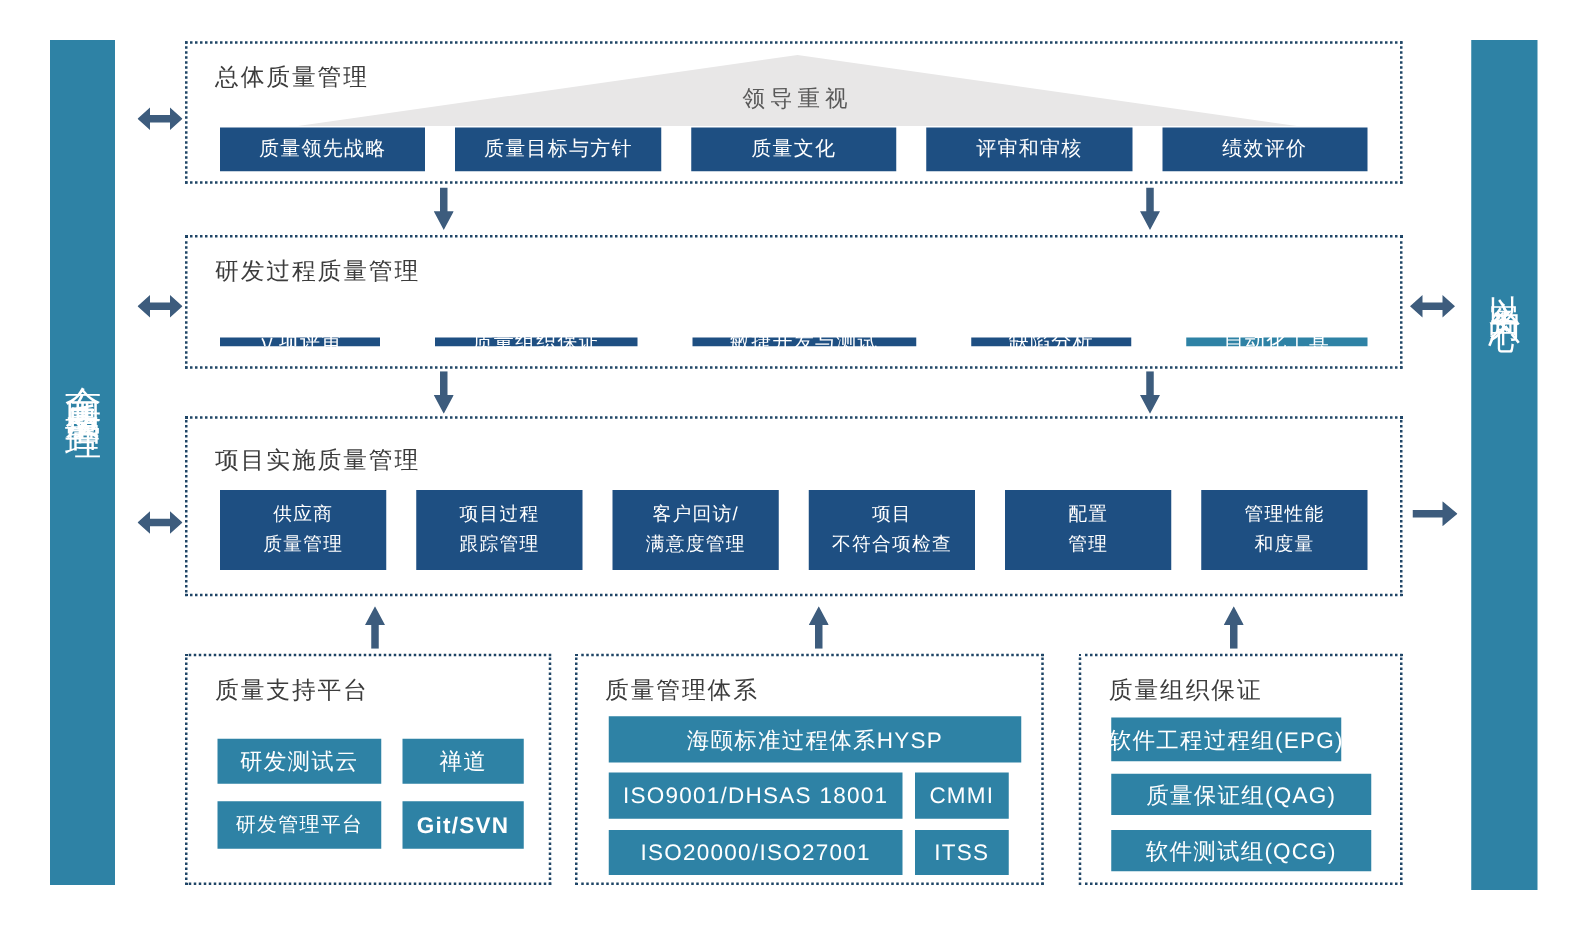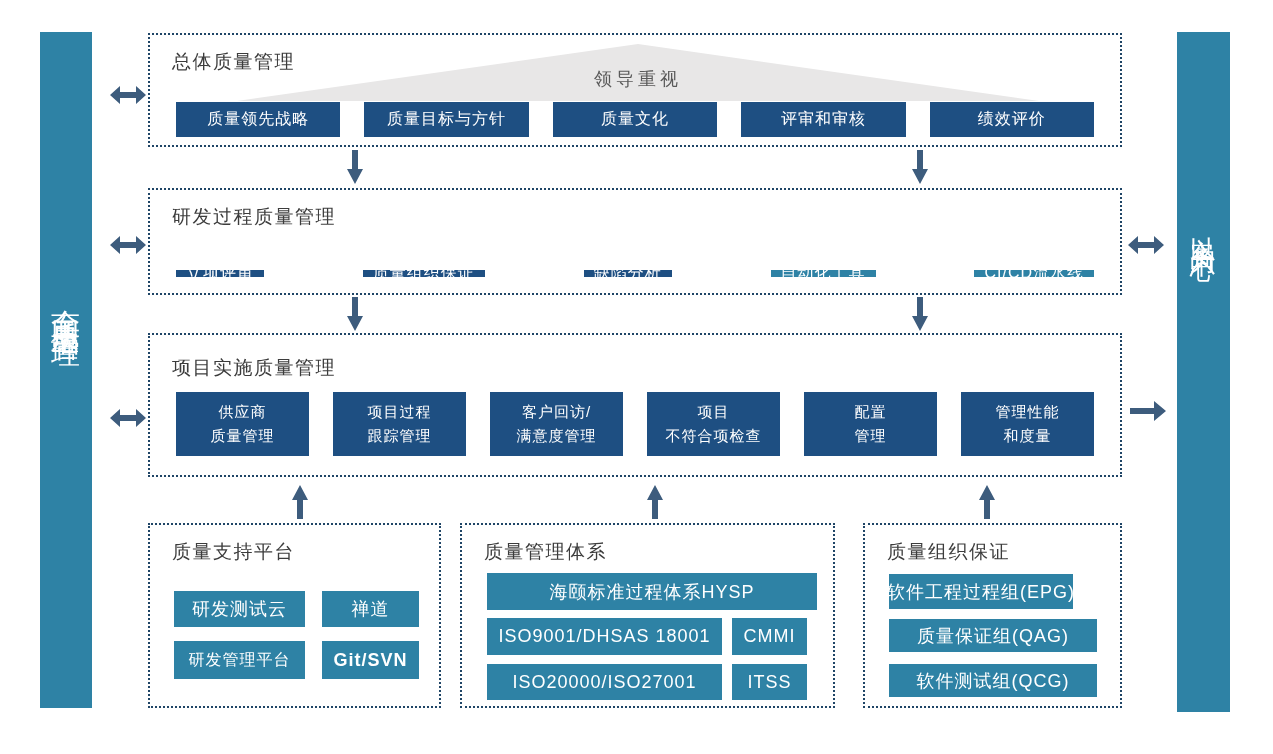--- a/index.html
+++ b/index.html
@@ -41,21 +41,21 @@
   
   .btn{background:var(--navy);color:#fff;display:flex;align-items:center;
     justify-content:center;white-space:nowrap;box-sizing:border-box;}
   .btn.teal{background:var(--teal);}
   .btn.bold{font-weight:bold;}
 
   .row{position:absolute;left:26px;right:26px;display:flex;}
   #box-overall .row{top:67px;height:35px;gap:24px;}
   #box-overall .btn{flex:1;font-size:16px;letter-spacing:1px;}
   #box-rnd .row{top:52px;height:35px;justify-content:space-between;}
-  #box-rnd .btn{padding:0 10px;font-size:16px;letter-spacing:1px;margin-top:28px;}
+  #box-rnd .btn{padding:0 30px;font-size:16px;letter-spacing:1px;margin-top:28px;}
   #box-project .row{top:57px;height:64px;gap:24px;}
   #box-project .btn{flex:1;flex-direction:column;font-size:15px;line-height:1.6;letter-spacing:1px;}
 
   
   .abtn{position:absolute;font-size:18px;letter-spacing:1px;}
   #box-support .b1{left:24px;top:66px;width:131px;height:36px;}
   #box-support .b2{left:172px;top:66px;width:97px;height:36px;}
   #box-support .b3{left:24px;top:116px;width:131px;height:38px;font-size:16px;}
   #box-support .b4{left:172px;top:116px;width:97px;height:38px;}
   #box-system .wide{left:25px;top:48px;width:330px;height:37px;}
@@ -95,23 +95,23 @@
       <div class="btn">评审和审核</div>
       <div class="btn">绩效评价</div>
     </div>
   </div>
 
   <div class="dbox" id="box-rnd">
     <div class="box-title">研发过程质量管理</div>
     <div class="row">
       <div class="btn">立项评审</div>
       <div class="btn">质量组织保证</div>
+      <div class="btn">敏捷开发与测试</div>
       <div class="btn">缺陷分析</div>
       <div class="btn teal">自动化工具</div>
-      <div class="btn teal">CI/CD流水线</div>
     </div>
   </div>
 
   <div class="dbox" id="box-project">
     <div class="box-title">项目实施质量管理</div>
     <div class="row">
       <div class="btn">
         <span>供应商</span>
         <span>质量管理</span>
       </div>

